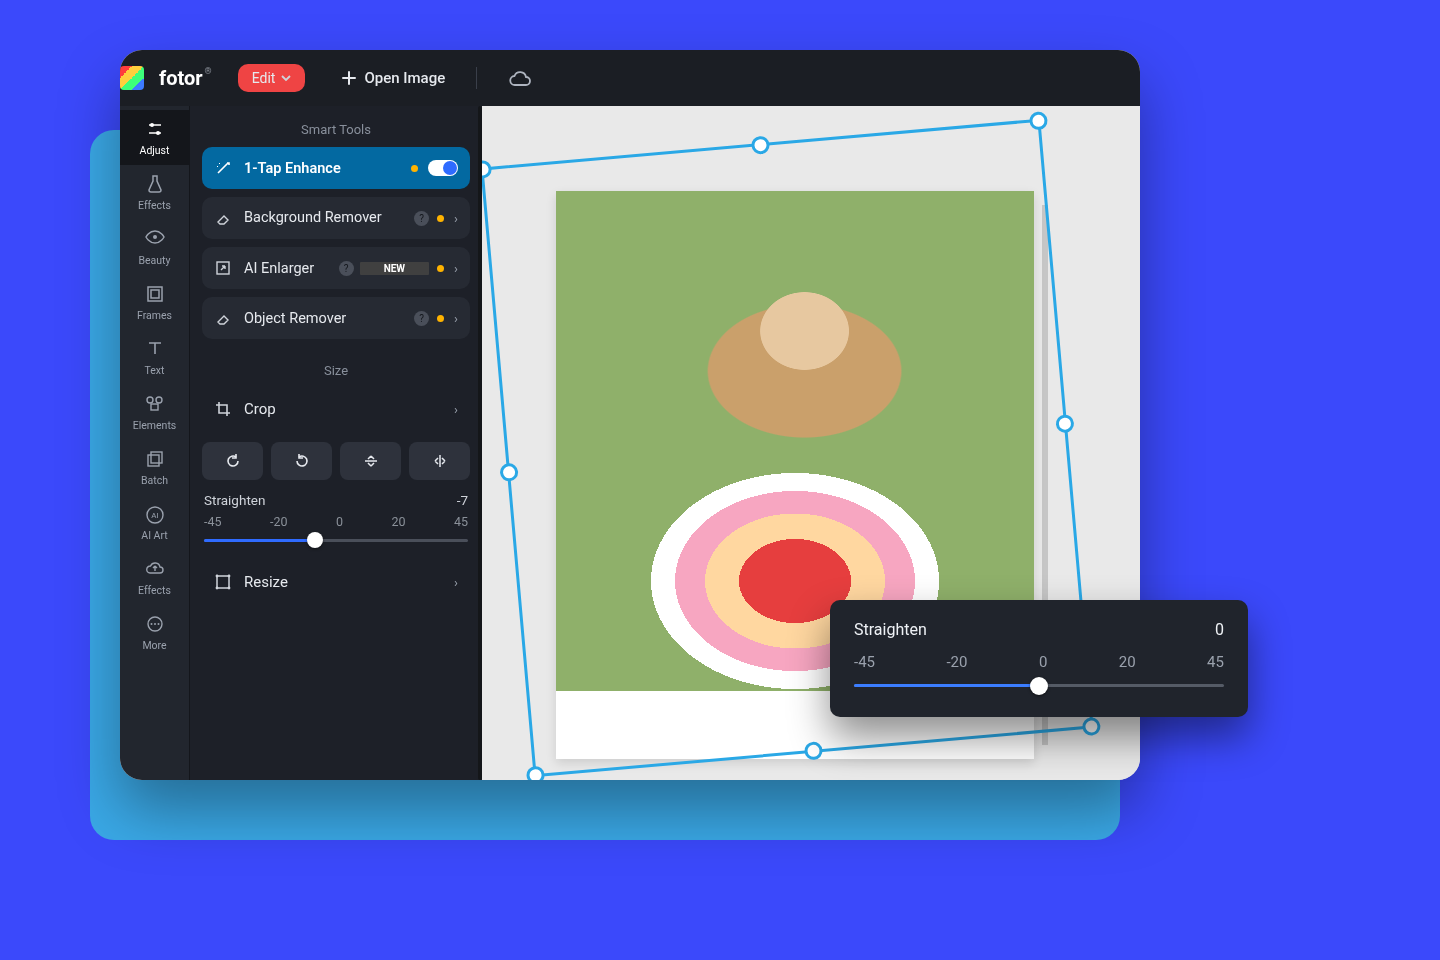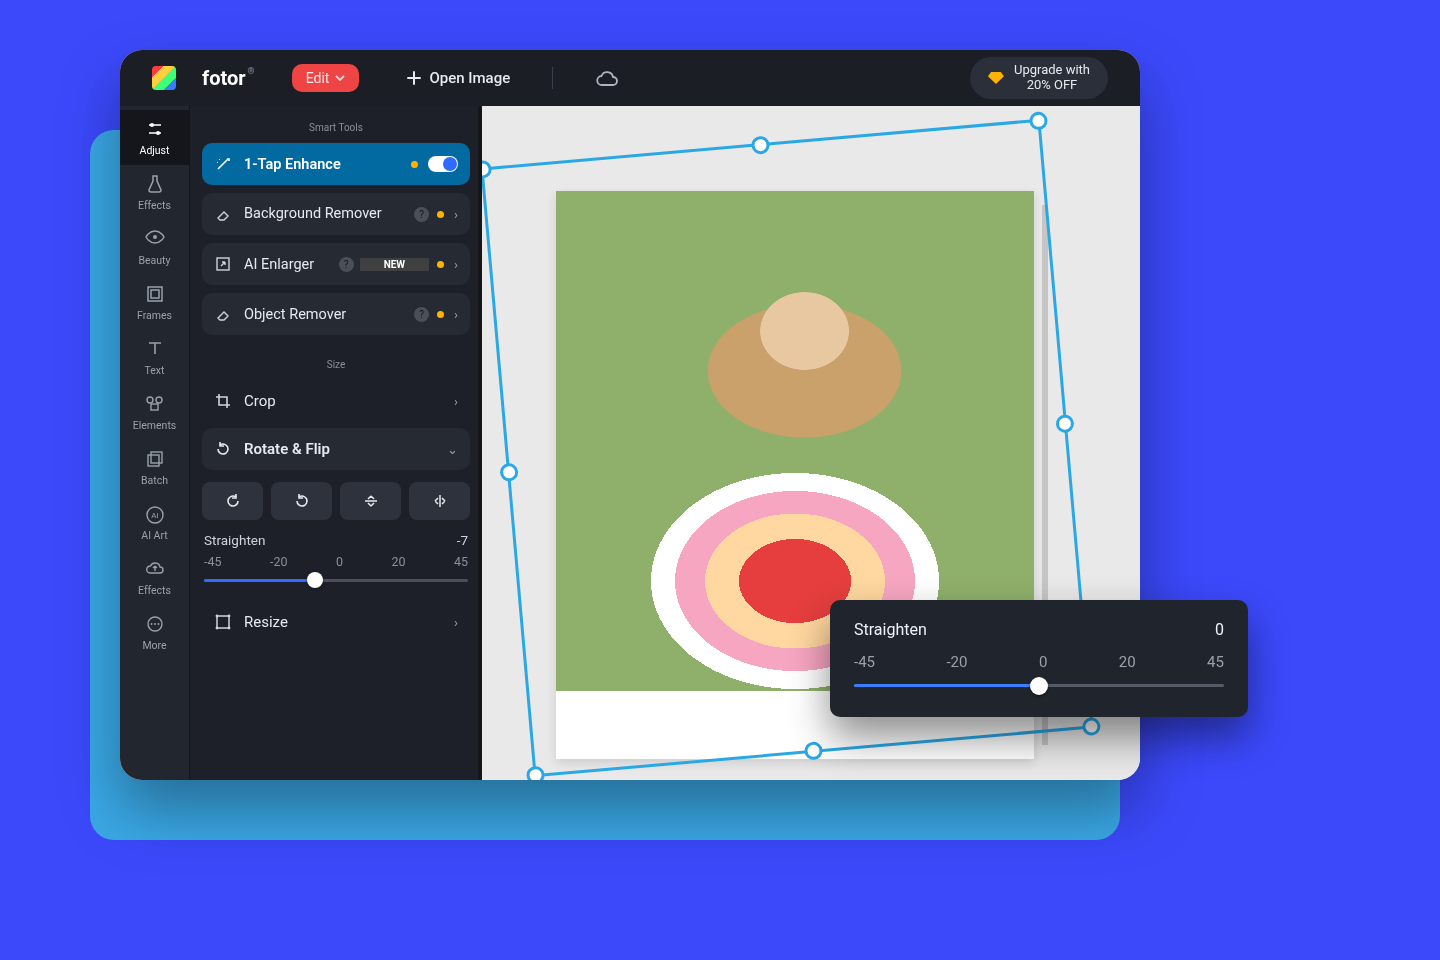--- a/index.html
+++ b/index.html
@@ -31,23 +31,23 @@
     box-shadow: 0 30px 60px rgba(0,0,0,.35);
     display: flex;
     flex-direction: column;
   }
   
   .header {
     height: 56px;
     background: #1b1e24;
     display: flex;
     align-items: center;
-    padding: 0 32px;
+    padding: 0 0;
     color: #d9dde3;
-    gap: 26px;
+    gap: 15px;
   }
   .logo-sq { width: 24px; height:24px; border-radius:4px; background: linear-gradient(135deg,#ff3d3d 0 25%,#ffcf3d 25% 50%,#3dff7a 50% 75%,#3d7bff 75% 100%); }
   .logo-text { font-weight:700; font-size:20px; color:#fff; display:flex; align-items:flex-start; }
   .logo-text sup { font-size:9px; margin-left:2px; color:#8a9099;}
   .edit-btn {
     margin-left: 11px;
     background:#ef4444;
     border-radius:10px;
     padding:6px 14px;
     display:flex; align-items:center; gap:6px;
@@ -113,21 +113,21 @@
   .panel-collapse {
     position:absolute;
     right:-18px; top:390px;
     width:20px; height:44px;
     background:#14161b;
     border-radius:0 12px 12px 0;
     display:flex; align-items:center; justify-content:center;
     color:#cfd3da; cursor:pointer;
     font-size:12px;
   }
-  .section-title { text-align:center; color:#888f9b; font-size:10px; margin:16px 0 10px; }
+  .section-title { text-align:center; color:#888f9b; font-size:13px; margin:16px 0 10px; }
 
   .tool {
     display:flex; align-items:center;
     border-radius:10px;
     padding:12px 12px;
     margin-bottom:8px;
     cursor:pointer;
     position:relative;
   }
   .tool .ticon { width:18px; height:18px; margin-right:12px; display:flex;align-items:center;justify-content:center;}
@@ -256,27 +256,20 @@
     </div>
 
     <div class="vsep"></div>
 
     <div>
       <svg width="24" height="18" viewBox="0 0 24 18">
         <path d="M7 16h11a4 4 0 0 0 0-8 6 6 0 0 0-11.5-1A4.5 4.5 0 0 0 7 16z" fill="none" stroke="#aeb4bf" stroke-width="1.8"></path>
       </svg>
     </div>
 
-    <div class="upgrade">
-      <div class="diamond"></div>
-      <div class="upgrade-text">
-        <div>Upgrade with</div>
-        <div>20% OFF</div>
-      </div>
-    </div>
   </div>
 
   <div class="body">
 
     <div class="rail">
       <div class="rail-item active">
         <span class="rail-icon">
           <svg width="18" height="18" viewBox="0 0 18 18">
               <path d="M3 5h12M3 13h12" stroke="#fff" stroke-width="1.6"></path>
               <circle cx="6" cy="5" r="2" fill="#fff"></circle>
@@ -433,30 +426,20 @@
       <div class="size-row">
         <span class="ticon">
             <svg width="16" height="16" viewBox="0 0 16 16">
               <path d="M4 1v11h11M1 4h11v11" stroke="#cfd3da" fill="none" stroke-width="1.6"></path>
             </svg>
           </span>
         <span class="tlabel">Crop</span>
         <span class="chev">›</span>
       </div>
 
-      <div class="size-row dark">
-        <span class="ticon">
-            <svg width="16" height="16" viewBox="0 0 16 16">
-              <path d="M3 8a5 5 0 1 0 2-4" stroke="#e6e9ee" fill="none" stroke-width="1.6"></path>
-              <path d="M5 1v4h4" stroke="#e6e9ee" fill="none" stroke-width="1.6"></path>
-            </svg>
-          </span>
-        <span class="tlabel" style="font-weight:600">Rotate &amp; Flip</span>
-        <span class="chev">⌄</span>
-      </div>
 
       <div class="rot-btns">
         <div class="rot-btn">
             <svg width="16" height="16" viewBox="0 0 16 16">
               <path d="M13 8a5 5 0 1 1-2-4" stroke="#e6e9ee" fill="none" stroke-width="1.6"></path>
               <path d="M11 1v4H7" stroke="#e6e9ee" fill="none" stroke-width="1.6"></path>
             </svg>
           </div>
         <div class="rot-btn">
             <svg width="16" height="16" viewBox="0 0 16 16">

